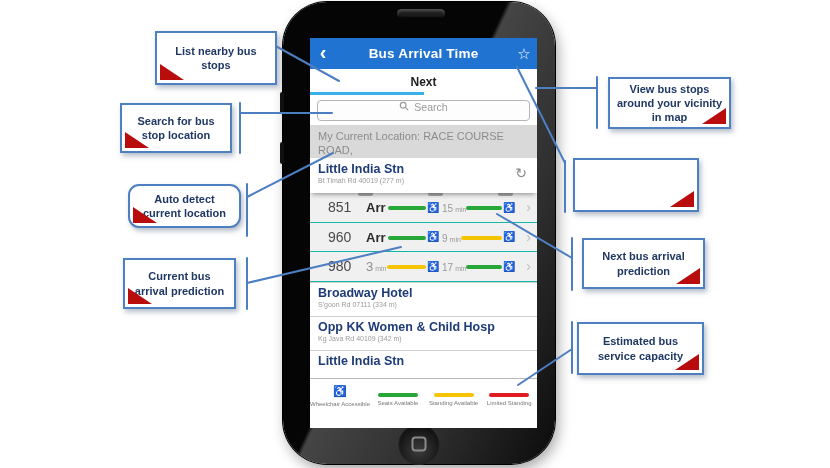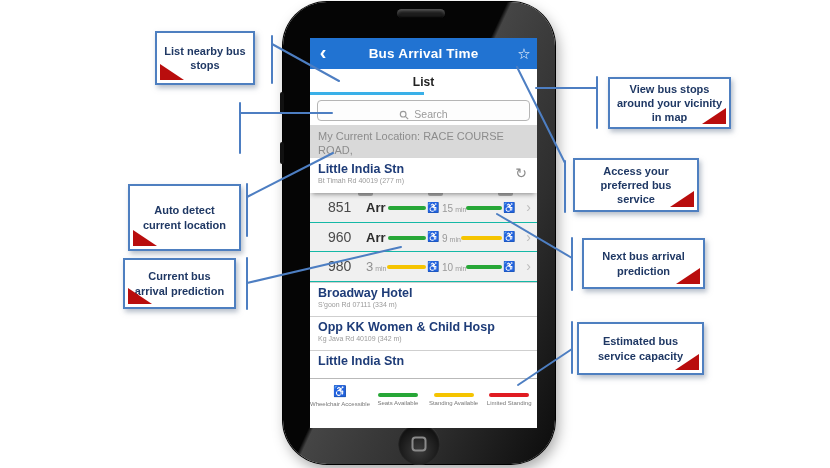--- a/index.html
+++ b/index.html
@@ -32,21 +32,21 @@
   .app-title { flex:1; text-align:center; font-size:13.5px; font-weight:bold; letter-spacing:.2px; }
   .star { width:26px; text-align:center; font-size:15px; }
 
   .tabs { height:26px; flex:0 0 26px; display:flex; position:relative; background:#fff; }
   .tab { flex:1; display:flex; align-items:center; justify-content:center;
     font-size:12px; color:#222; font-weight:bold; }
   .tab-underline { position:absolute; left:0; bottom:0; width:50%; height:3px; background:#3ab0e8; }
 
   .search-row { height:30px; flex:0 0 30px; display:flex; align-items:center; padding:0 7px; background:#fff; }
   .search-box { width:100%; height:21px; border:1px solid #b5b5b5; border-radius:4px;
-    background:#fdfdfd; display:flex; align-items:flex-end; justify-content:center; gap:5px;
+    background:#fdfdfd; display:flex; align-items:flex-start; justify-content:center; gap:5px;
     color:#9a9a9a; font-size:10.5px; }
   .mag { width:10px; height:10px; }
 
   .loc { height:33px; flex:0 0 33px; background:#d9d9d9; color:#8c8c8c;
     font-size:11px; line-height:1.3; padding:4px 8px; }
 
   .station { height:35px; flex:0 0 35px; background:#fff; position:relative; padding:4px 8px 0 8px;
     box-shadow:0 3px 5px -2px rgba(0,0,0,.45); z-index:2; }
   .stop-name { font-size:12.5px; font-weight:bold; color:#1e3c78; }
   .stop-detail { font-size:7px; color:#9a9a9a; margin-top:1px; }
@@ -103,21 +103,21 @@
 
     <div class="screen">
 
       <div class="app-header">
         <div class="back">‹</div>
         <div class="app-title">Bus Arrival Time</div>
         <div class="star">☆</div>
       </div>
 
       <div class="tabs">
-        <div class="tab">List</div>
+        <div class="tab">Next</div>
         <div class="tab-underline"></div>
       </div>
 
       <div class="search-row">
         <div class="search-box">
           <svg class="mag" viewBox="0 0 12 12">
             <circle cx="5" cy="5" r="3.4" fill="none" stroke="#9a9a9a" stroke-width="1.4"></circle>
             <line x1="7.6" y1="7.6" x2="11" y2="11" stroke="#9a9a9a" stroke-width="1.4"></line>
           </svg>
           <span>Search</span>
@@ -173,21 +173,21 @@
         </div>
 
         <div class="row">
           <div class="svc">980</div>
           <div class="cell">
             <div><span class="val-big">3</span><span class="unit">min</span></div>
             <div class="bar" style="background-color: rgb(245, 196, 0);"></div>
           </div>
           <div class="wc">♿</div>
           <div class="cell">
-            <div><span class="val-sm">10</span><span class="unit">min</span></div>
+            <div><span class="val-sm">17</span><span class="unit">min</span></div>
             <div class="bar" style="background-color: rgb(39, 167, 55);"></div>
           </div>
           <div class="wc">♿</div>
           <div class="chev">›</div>
         </div>
       </div>
 
       <div class="stop b1">
         <div class="stop-name">Broadway Hotel</div>
         <div class="stop-detail">S'goon Rd  07111 (334 m)</div>
@@ -234,38 +234,41 @@
     <line x1="536" y1="88" x2="597" y2="88"></line>  
       <line x1="597" y1="77" x2="597" y2="128"></line>
     <line x1="517" y1="67" x2="565" y2="163"></line> 
       <line x1="565" y1="161" x2="565" y2="212"></line>
     <line x1="497" y1="214" x2="572" y2="258"></line> 
       <line x1="572" y1="238" x2="572" y2="290"></line>
     <line x1="518" y1="385" x2="572" y2="349"></line> 
       <line x1="572" y1="322" x2="572" y2="373"></line>
   </svg>
 
-  <div class="co" style="left:155px; top:31px;  width:100px; height:54px;">
+  <div class="co" style="left:155px; top:31px;  width:122px; height:54px;">
     <span>List nearby bus stops</span>
     <div class="tri bl"></div>
   </div>
-  <div class="co" style="left:128px; top:184px; width:113px; height:67px;">
+  <div class="co" style="left:120px; top:103px; width:112px; height:50px;">
+    <span>Search for bus stop location</span>
+    <div class="tri bl"></div>
+  </div>
+  <div class="co" style="left:128px; top:184px; width:113px; height:44px;border-radius:11px;">
     <span>Auto detect current location</span>
     <div class="tri bl"></div>
   </div>
   <div class="co" style="left:123px; top:258px; width:113px; height:51px;">
     <span>Current bus arrival prediction</span>
     <div class="tri bl"></div>
   </div>
   <div class="co" style="left:608px; top:77px;  width:123px; height:52px;">
     <span>View bus stops around your vicinity in map</span>
     <div class="tri br"></div>
   </div>
   <div class="co" style="left:573px; top:158px; width:126px; height:54px;">
-    <span>Access your preferred bus service</span>
     <div class="tri br"></div>
   </div>
   <div class="co" style="left:582px; top:238px; width:123px; height:51px;">
     <span>Next bus arrival prediction</span>
     <div class="tri br"></div>
   </div>
   <div class="co" style="left:577px; top:322px; width:127px; height:53px;">
     <span>Estimated bus service capacity</span>
     <div class="tri br"></div>
   </div>

